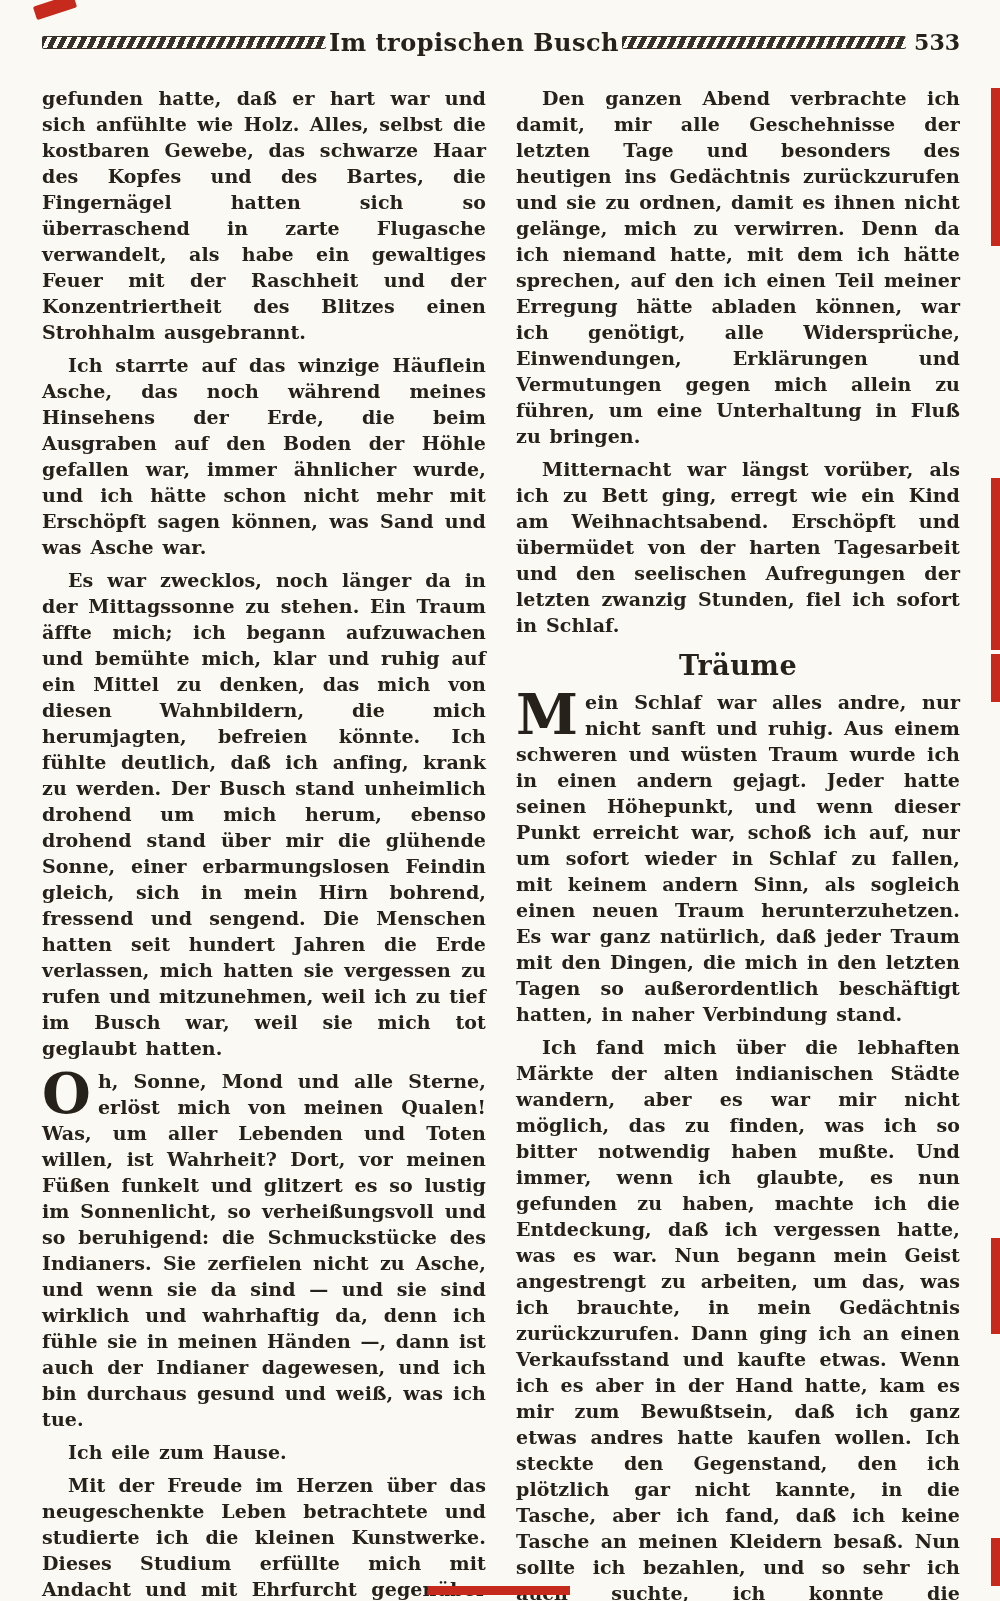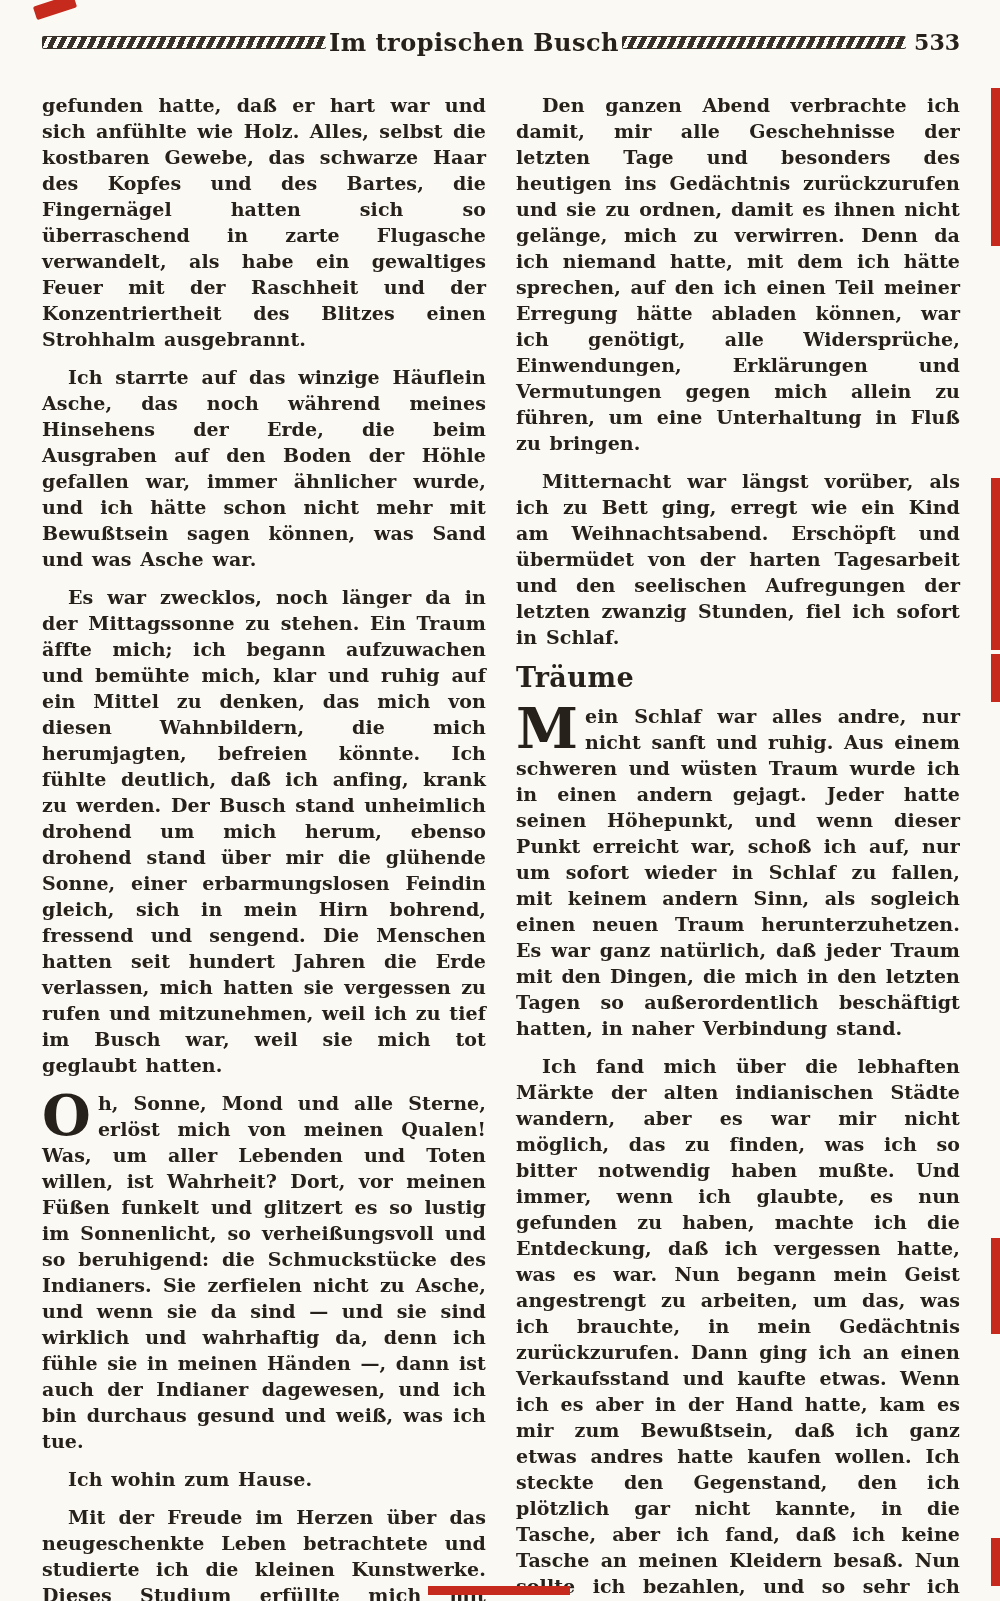--- a/index.html
+++ b/index.html
@@ -49,24 +49,25 @@
   }
   .col {
     width: 444px;
     text-align: justify;
     font-size: 19px;
     font-weight: bold;
     line-height: 26px;
     letter-spacing: 0.1px;
     word-spacing: 2px;
   }
-  .para { margin: 12px 0 7px 0; }
+  .para { margin: 5px 0 7px 0; }
   .ind  { text-indent: 26px; }
   .cont { text-indent: 0; }
   .section-heading {
+    text-align: center;
     font-size: 27px;
     font-weight: bold;
     margin: 15px 0 10px 0;
     letter-spacing: 0.5px;
   }
   .dropcap {
     float: left;
     font-size: 56px;
     line-height: 44px;
     padding: 3px 7px 0 0;
@@ -95,24 +96,24 @@
     <div class="ornament"></div>
     <div class="title">Im tropischen Busch</div>
     <div class="ornament"></div>
     <div class="pagenum">533</div>
   </div>
 
   <div class="columns">
 
     <div class="col">
       <p class="para cont">gefunden hatte, daß er hart war und sich anfühlte wie Holz. Alles, selbst die kostbaren Gewebe, das schwarze Haar des Kopfes und des Bartes, die Fingernägel hatten sich so überraschend in zarte Flugasche verwandelt, als habe ein gewaltiges Feuer mit der Raschheit und der Konzentriertheit des Blitzes einen Strohhalm ausgebrannt.</p>
-      <p class="para ind">Ich starrte auf das winzige Häuflein Asche, das noch während meines Hinsehens der Erde, die beim Ausgraben auf den Boden der Höhle gefallen war, immer ähnlicher wurde, und ich hätte schon nicht mehr mit Bewußtsein sagen können, was Sand und was Asche war.</p>
+      <p class="para ind">Ich starrte auf das winzige Häuflein Asche, das noch während meines Hinsehens der Erde, die beim Ausgraben auf den Boden der Höhle gefallen war, immer ähnlicher wurde, und ich hätte schon nicht mehr mit Erschöpft sagen können, was Sand und was Asche war.</p>
       <p class="para ind">Es war zwecklos, noch länger da in der Mittagssonne zu stehen. Ein Traum äffte mich; ich begann aufzuwachen und bemühte mich, klar und ruhig auf ein Mittel zu denken, das mich von diesen Wahnbildern, die mich herumjagten, befreien könnte. Ich fühlte deutlich, daß ich anfing, krank zu werden. Der Busch stand unheimlich drohend um mich herum, ebenso drohend stand über mir die glühende Sonne, einer erbarmungslosen Feindin gleich, sich in mein Hirn bohrend, fressend und sengend. Die Menschen hatten seit hundert Jahren die Erde verlassen, mich hatten sie vergessen zu rufen und mitzunehmen, weil ich zu tief im Busch war, weil sie mich tot geglaubt hatten.</p>
       <p class="para cont"><span class="dropcap">O</span><span>h, Sonne, Mond und alle Sterne, erlöst mich von meinen Qualen! Was, um aller Lebenden und Toten willen, ist Wahrheit? Dort, vor meinen Füßen funkelt und glitzert es so lustig im Sonnenlicht, so verheißungsvoll und so beruhigend: die Schmuckstücke des Indianers. Sie zerfielen nicht zu Asche, und wenn sie da sind — und sie sind wirklich und wahrhaftig da, denn ich fühle sie in meinen Händen —, dann ist auch der Indianer dagewesen, und ich bin durchaus gesund und weiß, was ich tue.</span></p>
-      <p class="para ind">Ich wohin zum Hause.</p>
+      <p class="para ind">Ich eile zum Hause.</p>
       <p class="para ind">Mit der Freude im Herzen über das neugeschenkte Leben betrachtete und studierte ich die kleinen Kunstwerke. Dieses Studium erfüllte mich mit Andacht und mit Ehrfurcht gegenüber den Künstlern, die so Wundervolles schaffen konnten und die ihre Namen nicht zurückließen.</p>
 
     </div>
 
     <div class="col">
       <p class="para ind">Den ganzen Abend verbrachte ich damit, mir alle Geschehnisse der letzten Tage und besonders des heutigen ins Gedächtnis zurückzurufen und sie zu ordnen, damit es ihnen nicht gelänge, mich zu verwirren. Denn da ich niemand hatte, mit dem ich hätte sprechen, auf den ich einen Teil meiner Erregung hätte abladen können, war ich genötigt, alle Widersprüche, Einwendungen, Erklärungen und Vermutungen gegen mich allein zu führen, um eine Unterhaltung in Fluß zu bringen.</p>
       <p class="para ind">Mitternacht war längst vorüber, als ich zu Bett ging, erregt wie ein Kind am Weihnachtsabend. Erschöpft und übermüdet von der harten Tagesarbeit und den seelischen Aufregungen der letzten zwanzig Stunden, fiel ich sofort in Schlaf.</p>
       <div class="section-heading">Träume</div>
       <p class="para cont"><span class="dropcap">M</span><span>ein Schlaf war alles andre, nur nicht sanft und ruhig. Aus einem schweren und wüsten Traum wurde ich in einen andern gejagt. Jeder hatte seinen Höhepunkt, und wenn dieser Punkt erreicht war, schoß ich auf, nur um sofort wieder in Schlaf zu fallen, mit keinem andern Sinn, als sogleich einen neuen Traum herunterzuhetzen. Es war ganz natürlich, daß jeder Traum mit den Dingen, die mich in den letzten Tagen so außerordentlich beschäftigt hatten, in naher Verbindung stand.</span></p>
       <p class="para ind">Ich fand mich über die lebhaften Märkte der alten indianischen Städte wandern, aber es war mir nicht möglich, das zu finden, was ich so bitter notwendig haben mußte. Und immer, wenn ich glaubte, es nun gefunden zu haben, machte ich die Entdeckung, daß ich vergessen hatte, was es war. Nun begann mein Geist angestrengt zu arbeiten, um das, was ich brauchte, in mein Gedächtnis zurückzurufen. Dann ging ich an einen Verkaufsstand und kaufte etwas. Wenn ich es aber in der Hand hatte, kam es mir zum Bewußtsein, daß ich ganz etwas andres hatte kaufen wollen. Ich steckte den Gegenstand, den ich plötzlich gar nicht kannte, in die Tasche, aber ich fand, daß ich keine Tasche an meinen Kleidern besaß. Nun sollte ich bezahlen, und so sehr ich auch suchte, ich konnte die Kakaobohnen nicht finden, die das Geld waren, mit dem ich zu zahlen hatte. Denn was immer ich in die Hand nahm, waren Pfefferkörner oder Ameisen oder Fingernägel. Und dann wurde ich von halbnackten Marktpolizisten gejagt und als Marktbetrüger verfolgt. Ich raste durch den Busch, mich die Schlingpflanzen und Kaktusstauden festzuhalten suchten, meine Haut mir in Fetzen vom Leibe gerissen wurde durch die Dornen und Stacheln, die sich mir überall in den Weg drängten. Und wohin ich trat, waren Schlangen, Riesenspinnen, gigantische Skorpione, große Eidechsen, deren Maul halb so weit offen war, wie ihr Körper</p>

